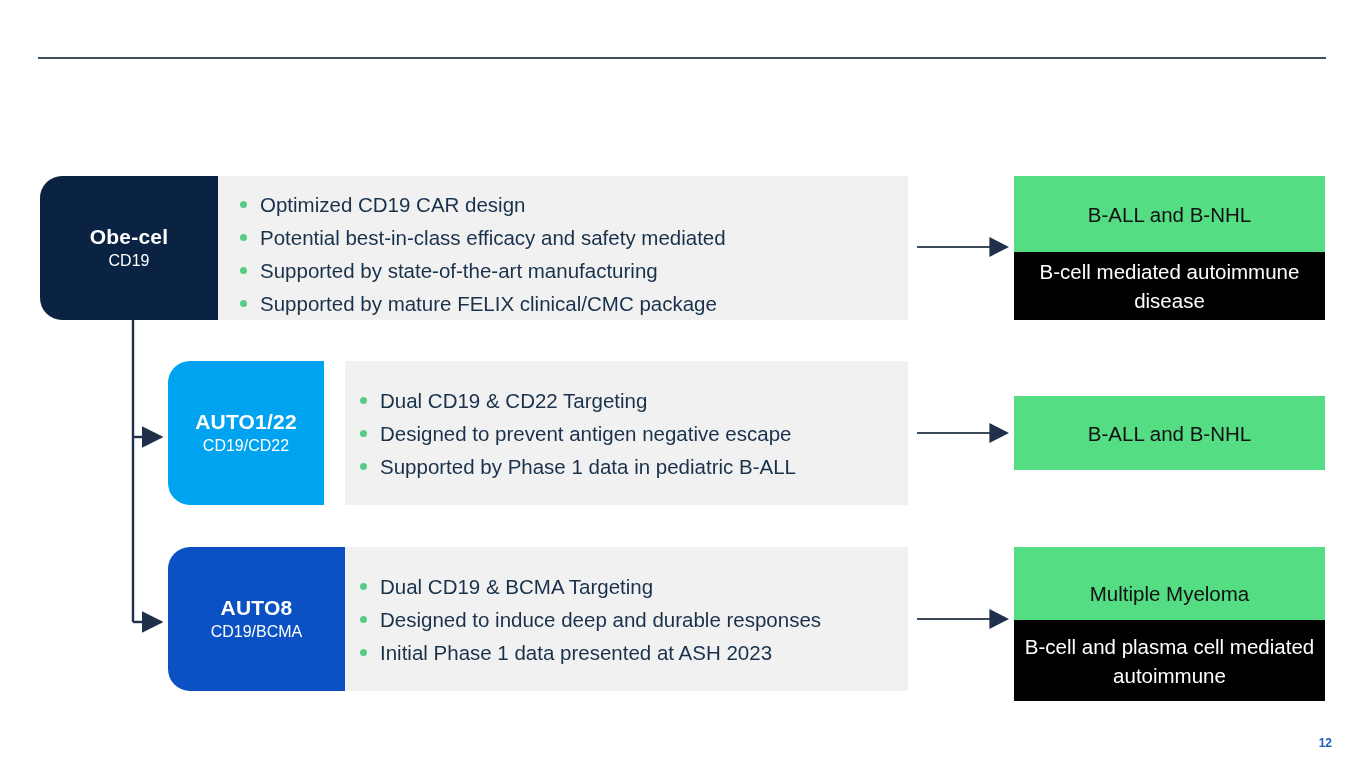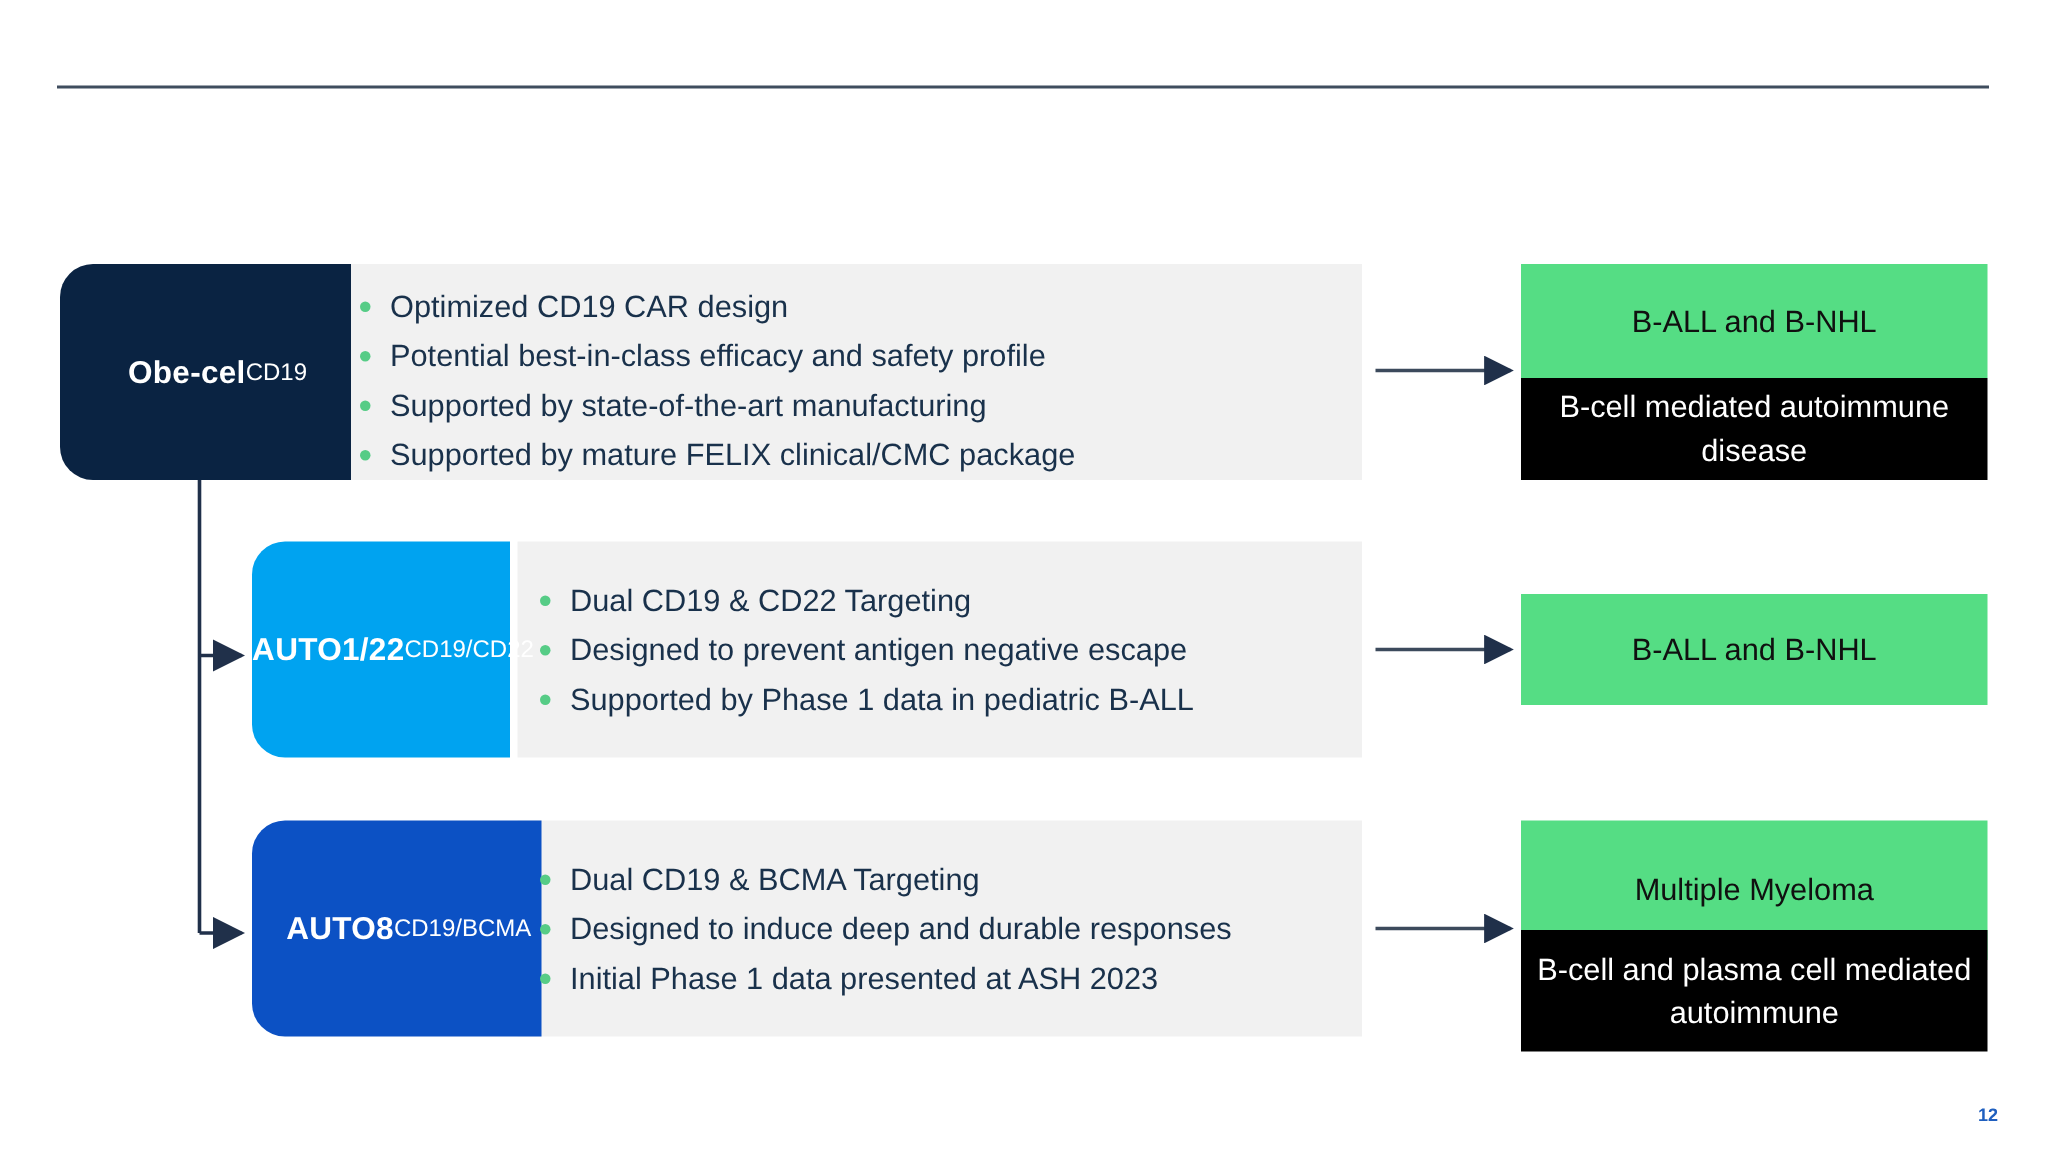--- a/index.html
+++ b/index.html
@@ -51,25 +51,24 @@
     background: #f1f1f1;
     top: 0;
     bottom: 0;
   }
   .prod-box {
     position: absolute;
     top: 0;
     bottom: 0;
     color: #ffffff;
     display: flex;
-    flex-direction: row;
+    flex-direction: column;
     align-items: center;
     justify-content: center;
     text-align: center;
-    padding-left: 16px;
   }
   .prod-name {
     font-size: 21px;
     font-weight: bold;
     line-height: 25px;
     letter-spacing: 0.2px;
   }
   .prod-sub {
     font-size: 16px;
     font-weight: normal;
@@ -164,21 +163,21 @@
       <div class="prod-name">Obe-cel</div>
       <div class="prod-sub">CD19</div>
     </div>
     <div class="bullets" style="left:200px; right:10px;margin-top:12px;">
       <div class="bullet">
         <span class="bullet-dot"></span>
         <span class="bullet-text">Optimized CD19 CAR design</span>
       </div>
       <div class="bullet">
         <span class="bullet-dot"></span>
-        <span class="bullet-text">Potential best-in-class efficacy and safety profile</span>
+        <span class="bullet-text">Potential best-in-class efficacy and safety mediated</span>
       </div>
       <div class="bullet">
         <span class="bullet-dot"></span>
         <span class="bullet-text">Supported by state-of-the-art manufacturing</span>
       </div>
       <div class="bullet">
         <span class="bullet-dot"></span>
         <span class="bullet-text">Supported by mature FELIX clinical/CMC package</span>
       </div>
     </div>

